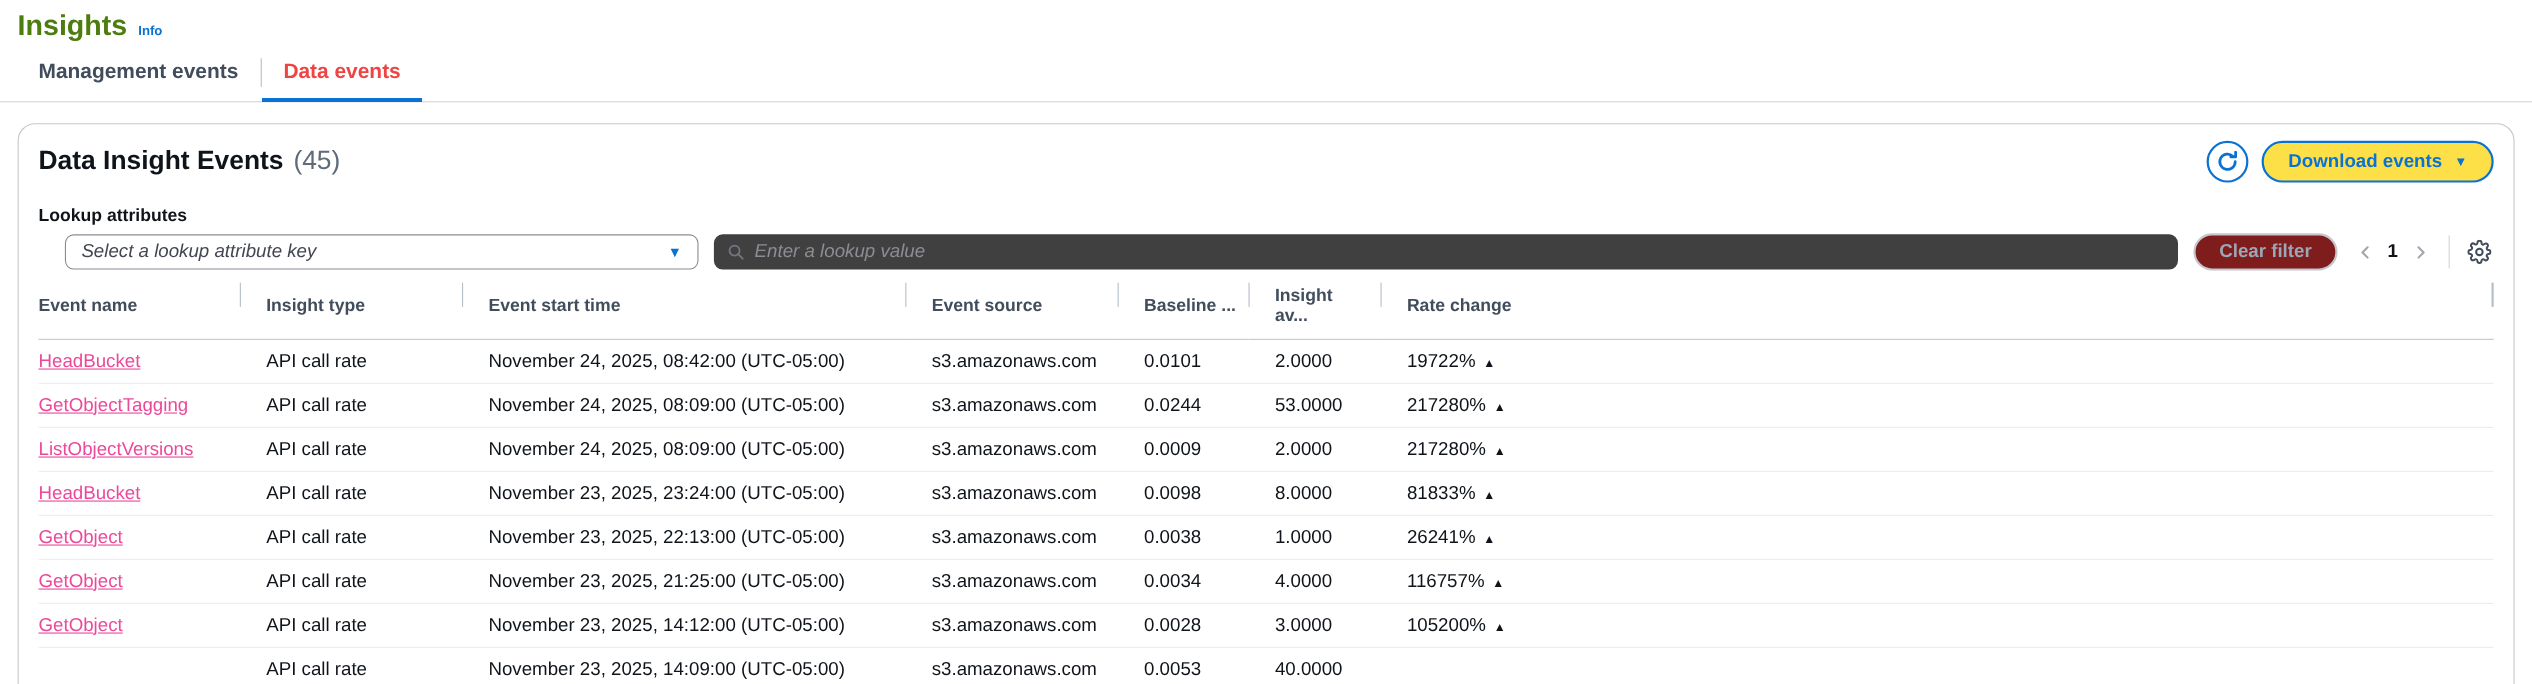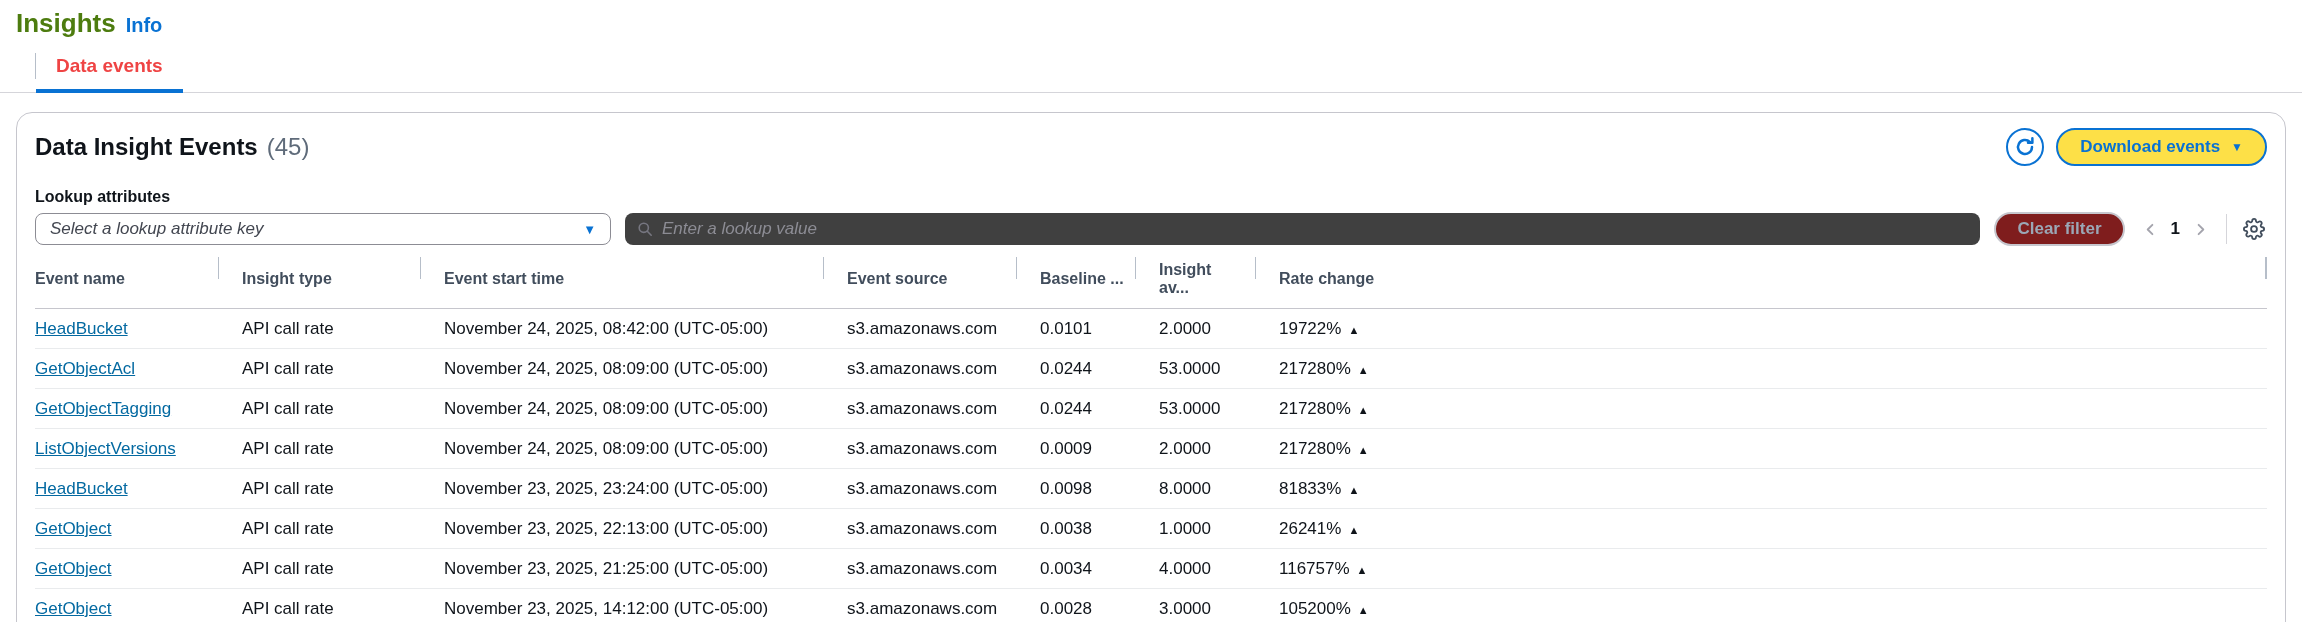--- a/index.html
+++ b/index.html
@@ -6,21 +6,21 @@
   html, body { margin: 0; padding: 0; }
   body {
     width: 2302px; height: 622px; overflow: hidden;
     background: #ffffff; color: #0f141a;
     font-family: "Liberation Sans", sans-serif;
   }
 
   
   .page-header { display: flex; align-items: baseline; gap: 10px; padding: 8px 0 0 16px; }
   .page-title { font-size: 26px; font-weight: 700; margin: 0; color: #4d7c0f; }
-  .info-link { font-size: 20px; font-weight: 700; color: #0972d3; text-decoration: none; cursor: pointer; }
+  .info-link { font-size: 12px; font-weight: 700; color: #0972d3; text-decoration: none; cursor: pointer; }
 
   
   .tabs-wrap { position: relative; margin-top: 14px; }
   .tabs-row { display: flex; align-items: flex-start; padding-left: 35px; position: relative; z-index: 1; }
   .tab { font-size: 19px; font-weight: 700; color: #414d5c; line-height: 26px;
          padding: 0 20px 14px; cursor: pointer; }
   .tab:first-child { padding-left: 0; }
   .tab.active { color: #ef4444; box-shadow: inset 0 -4px 0 0 #0972d3; }
   .tab-divider { width: 1px; height: 26px; background: #b6bec9; }
   .tabs-rule { position: absolute; left: 0; right: 0; bottom: 0; height: 1px; background: #d5d5da; z-index: 0; }
@@ -37,21 +37,21 @@
   .card-actions { display: flex; align-items: center; gap: 12px; }
   .icon-btn { width: 38px; height: 38px; border-radius: 50%; border: 2px solid #0972d3;
               background: #fff; display: flex; align-items: center; justify-content: center; cursor: pointer; padding: 0; }
   .pill-btn { height: 38px; border-radius: 19px; border: 2px solid #0972d3; background: #fde047;
               color: #0972d3; font-weight: 700; font-size: 17px; padding: 0 22px;
               display: flex; align-items: center; gap: 11px; cursor: pointer; font-family: inherit; }
   .pill-btn .caret { font-size: 12px; line-height: 1; }
 
   
   .lookup-label { margin-top: 22px; font-size: 16px; font-weight: 700; color: #0f141a; }
-  .filter-row { display: flex; align-items: center; gap: 14px; margin-top: 6px; }
+  .filter-row { display: flex; align-items: center; gap: 14px; margin-top: 6px; margin-left: 24px; }
 
   .select { width: 576px; height: 32px; flex: 0 0 576px; border: 1px solid #8c8c94; border-radius: 8px;
             background: #fff; display: flex; align-items: center; justify-content: space-between;
             padding: 0 14px; cursor: pointer; }
   .select-placeholder { font-style: italic; font-size: 17px; color: #424650; }
   .select-caret { color: #0972d3; font-size: 13px; line-height: 1; }
 
   .search { flex: 1 1 auto; height: 32px; background: #404040; border-radius: 8px;
             display: flex; align-items: center; gap: 9px; padding: 0 12px; cursor: text; }
   .search-placeholder { font-style: italic; font-size: 17px; color: #8c8c94; }
@@ -73,33 +73,34 @@
 
   
   table { width: 100%; border-collapse: collapse; table-layout: fixed; margin-top: 8px; }
   th { text-align: left; font-size: 16px; font-weight: 700; color: #414d5c;
        padding: 7px 10px 11px 24px; border-bottom: 1px solid #c6c6cd; position: relative; }
   th:first-child { padding-left: 0; }
   th + th::before { content: ""; position: absolute; left: 0; top: 3px; width: 1px; height: 22px; background: #b6bec9; }
   th:last-child::after { content: ""; position: absolute; right: 0; top: 3px; width: 2px; height: 22px; background: #b6bec9; }
   td { font-size: 17px; color: #0f141a; padding: 10px 10px 9px 24px; border-bottom: 1px solid #e9ebed; white-space: nowrap; }
   td:first-child { padding-left: 0; }
-  .cell-link { color: #0369a1; text-decoration: underline; cursor: pointer; }
+  .cell-link { color: #ec4899; text-decoration: underline; cursor: pointer; }
   .up-arrow { font-size: 11px; margin-left: 7px; color: #0f141a; }
 </style>
 </head>
 <body>
 
 <div class="page-header">
   <h1 class="page-title">Insights</h1>
   <a class="info-link">Info</a>
 </div>
 
 <div class="tabs-wrap">
   <div class="tabs-row">
+    <div class="tab">Management events</div>
     <div class="tab-divider"></div>
     <div class="tab active">Data events</div>
   </div>
   <div class="tabs-rule"></div>
 </div>
 
 <div class="card">
 
   <div class="card-header">
     <div class="card-title-wrap">
@@ -200,31 +201,20 @@
     <td>API call rate</td>
     <td>November 24, 2025, 08:42:00 (UTC-05:00)</td>
     <td>s3.amazonaws.com</td>
     <td>0.0101</td>
     <td>2.0000</td>
     <td>
       <span>19722%</span><span class="up-arrow">▲</span>
     </td>
   </tr>
 
-  <tr>
-    <td><a class="cell-link">GetObjectAcl</a></td>
-    <td>API call rate</td>
-    <td>November 24, 2025, 08:09:00 (UTC-05:00)</td>
-    <td>s3.amazonaws.com</td>
-    <td>0.0244</td>
-    <td>53.0000</td>
-    <td>
-      <span>217280%</span><span class="up-arrow">▲</span>
-    </td>
-  </tr>
 
   <tr>
     <td><a class="cell-link">GetObjectTagging</a></td>
     <td>API call rate</td>
     <td>November 24, 2025, 08:09:00 (UTC-05:00)</td>
     <td>s3.amazonaws.com</td>
     <td>0.0244</td>
     <td>53.0000</td>
     <td>
       <span>217280%</span><span class="up-arrow">▲</span>

